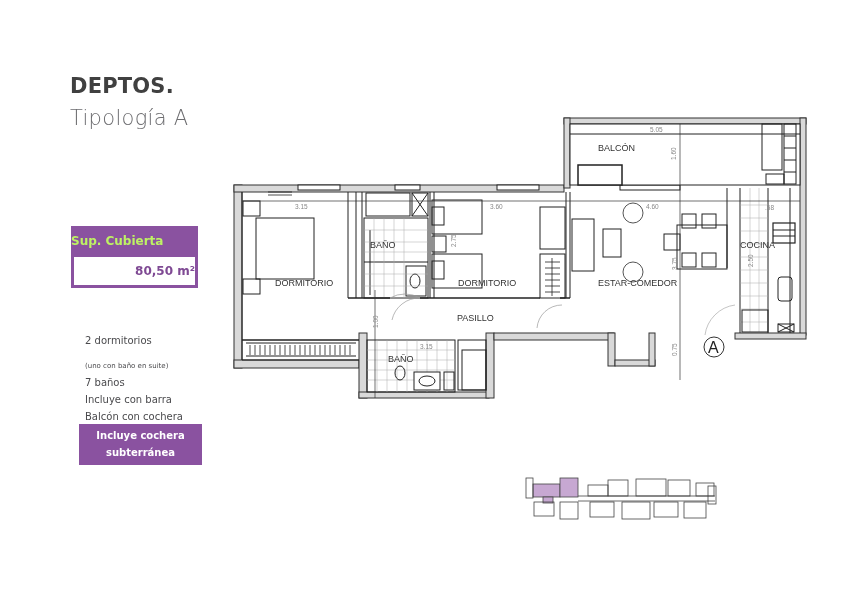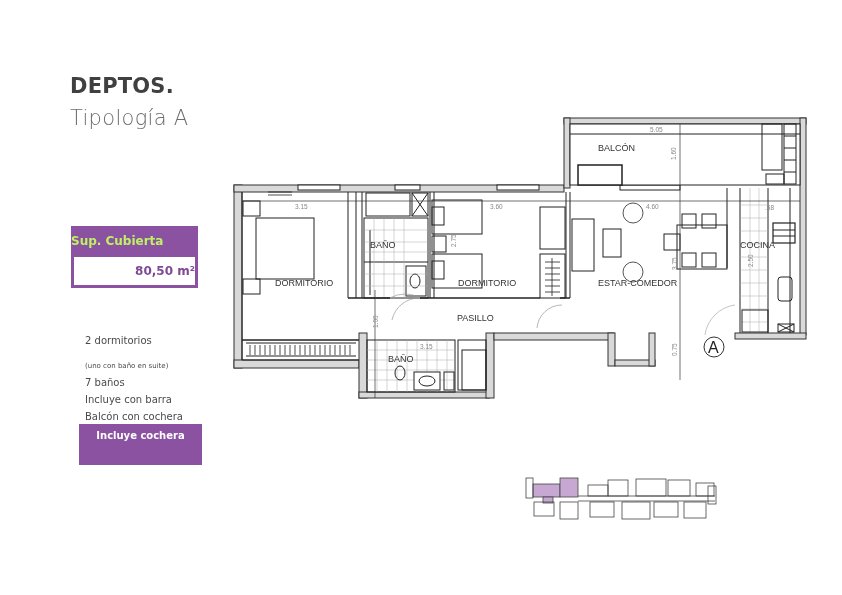--- a/index.html
+++ b/index.html
@@ -34,20 +34,21 @@
 <div class="features">
   <div class="f main">2 dormitorios</div>
   <div class="sub">(uno con baño en suite)</div>
   <div class="f">7 baños</div>
   <div class="f">Incluye con barra</div>
   <div class="f">Balcón con cochera</div>
 </div>
 
 <div class="garage">
   <div>Incluye cochera</div>
+  <div>subterránea</div>
 </div>
 
 <svg class="plan" width="842" height="595" viewBox="0 0 842 595">
   <g stroke="#222" fill="none" stroke-width="1">
 
     <g fill="#d9d9d9" stroke="#333">
       <rect x="234" y="185" width="8" height="183"></rect>
       <rect x="234" y="185" width="330" height="7"></rect>
       <rect x="564" y="118" width="242" height="6"></rect>
       <rect x="564" y="118" width="6" height="70"></rect>

